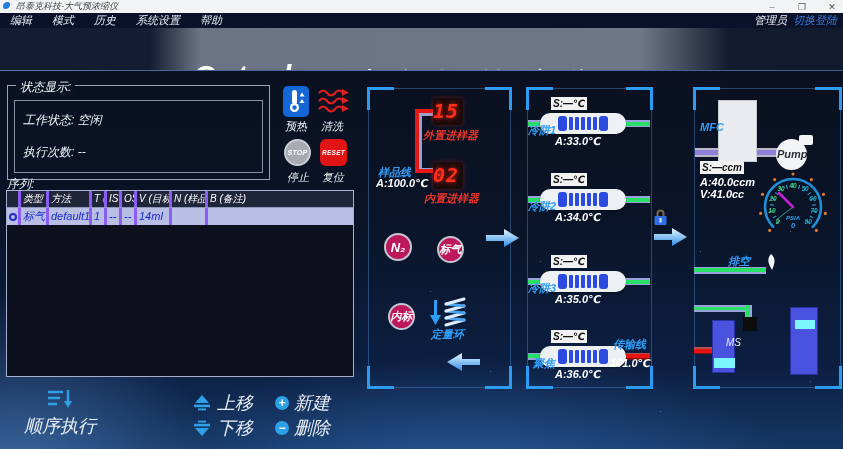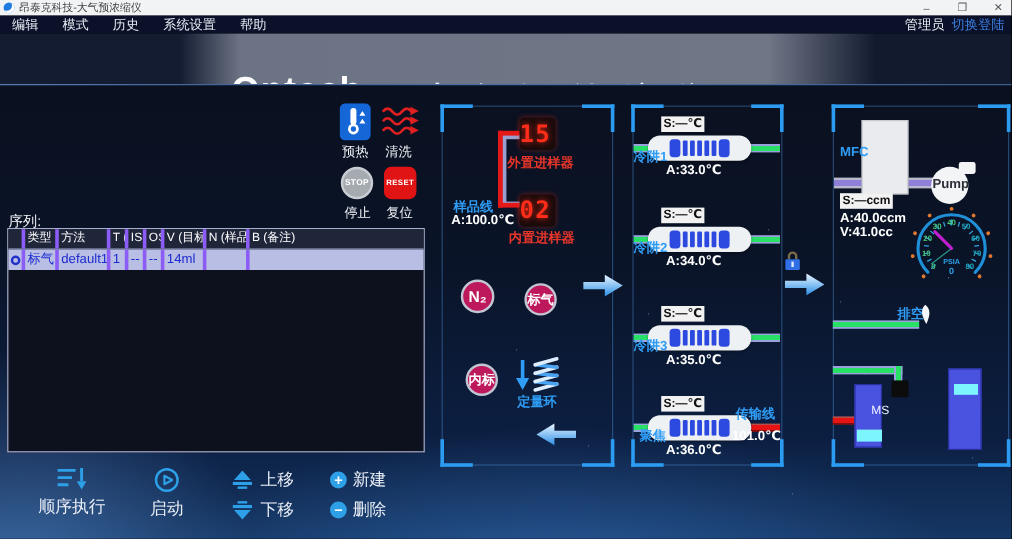--- a/index.html
+++ b/index.html
@@ -1,17 +1,17 @@
 <!DOCTYPE html>
 <html><head>
 <meta charset="utf-8">
 <style>
   html,body{margin:0;padding:0;background:#000;}
   .screen{position:relative;width:843px;height:449px;overflow:hidden;
-    font-family:"Liberation Sans","DejaVu Sans",sans-serif;-webkit-font-smoothing:antialiased;}
+    font-family:"Liberation Sans","DejaVu Sans",sans-serif;font-style:italic;-webkit-font-smoothing:antialiased;}
   .abs{position:absolute;}
 
   
   .titlebar{position:absolute;left:0;top:0;width:843px;height:13px;background:#f2f3f5;color:#444;
     font-size:9px;display:flex;align-items:center;}
   .appicon{width:9px;height:9px;border-radius:50%;background:#1e7be0;margin:0 4px 0 3px;
     box-shadow:inset -2px -2px 0 #fff;}
   .win-controls{position:absolute;right:4px;top:0;height:13px;display:flex;gap:16px;align-items:center;color:#555;font-size:9px;}
   .win-controls span{cursor:default;width:14px;text-align:center;}
 
@@ -62,21 +62,21 @@
   .trow{display:flex;width:100%;height:17px;box-sizing:border-box;}
   .thead{background:#20263a;color:#fff;font-size:10px;border-bottom:1px solid #8f96b8;}
   .tdata{background:#b9bee4;color:#1b2bd0;font-size:11px;}
   .tc{flex:0 0 auto;border-right:3px solid #8b5cf6;overflow:hidden;white-space:nowrap;line-height:16px;padding-left:2px;box-sizing:border-box;}
   .c0{width:14px;display:flex;align-items:center;justify-content:center;padding-left:0;}
   .c1{width:28px;} .c2{width:43px;} .c3{width:15px;} .c4{width:15px;} .c5{width:15px;}
   .c6{width:35px;} .c7{width:36px;} .c8{width:145px;border-right:none;}
   .radio{width:8px;height:8px;border-radius:50%;border:2px solid #2030c8;box-sizing:border-box;}
 
   
-  .act-label{color:#e9eef6;font-size:14px;white-space:nowrap;}
+  .act-label{color:#e9eef6;font-size:18px;white-space:nowrap;}
   .act-col{position:absolute;display:flex;flex-direction:column;align-items:center;gap:4px;}
   .act-row{position:absolute;display:flex;align-items:center;gap:5px;}
   .pmcircle{width:14px;height:14px;border-radius:50%;background:#2da0e8;color:#fff;font-size:12px;font-weight:bold;
     display:flex;align-items:center;justify-content:center;line-height:12px;}
 
   
   .panel{position:absolute;border:1px solid rgba(70,135,205,.45);}
   .corner{position:absolute;width:24px;height:20px;border:3px solid #2b9cf2;}
   .ctl{left:-2px;top:-2px;border-right:none;border-bottom:none;}
   .ctr{right:-2px;top:-2px;border-left:none;border-bottom:none;}
@@ -145,20 +145,27 @@
 
   <div class="banner">
     <span class="logo">Ontech</span>
     <span class="banner-title">大气预浓缩仪</span>
   </div>
 
   <div class="mainbg">
     <span class="stars"></span>
   </div>
 
+  <div class="groupbox">
+    <span class="grouplabel">状态显示:</span>
+    <div class="innerbox">
+      <span class="l1">工作状态: 空闲</span>
+      <span class="l2">执行次数: --</span>
+    </div>
+  </div>
 
   <svg class="abs" style="left:283px;top:86px;" width="26" height="31" viewBox="0 0 26 31">
     <rect x="0" y="0" width="26" height="31" rx="5" fill="#1566d6"></rect>
     <rect x="9" y="4" width="5" height="14" rx="2.5" fill="#fff"></rect>
     <circle cx="11.5" cy="21.5" r="4.5" fill="#fff"></circle>
       <circle cx="11.5" cy="21.5" r="2.2" fill="#1566d6"></circle>
     <polygon points="19,6.5 16.5,10.5 21.5,10.5" fill="#fff"></polygon>
     <polygon points="19,13 16.5,17 21.5,17" fill="#fff"></polygon>
   </svg>
   <span class="qbtn-label" style="left:285px;top:119px;">预热</span>
@@ -215,27 +222,20 @@
 
   <div class="act-col" style="left:20px;top:389px;width:80px;">
     <svg width="26" height="21" viewBox="0 0 26 21">
       <path d="M1 3 h15 M1 9 h12 M1 15 h9" stroke="#2da0e8" stroke-width="2.4"></path>
       <path d="M21 1 v11" stroke="#2da0e8" stroke-width="2.4"></path>
       <polygon points="17,12 25,12 21,19" fill="#2da0e8"></polygon>
     </svg>
     <span class="act-label">顺序执行</span>
   </div>
 
-  <div class="act-col" style="left:113px;top:389px;width:52px;">
-    <svg width="22" height="22" viewBox="0 0 22 22">
-      <circle cx="11" cy="11" r="9" fill="none" stroke="#2da0e8" stroke-width="2"></circle>
-      <polygon points="9,7.5 9,14.5 15.5,11" fill="none" stroke="#2da0e8" stroke-width="1.8" stroke-linejoin="round"></polygon>
-    </svg>
-    <span class="act-label">启动</span>
-  </div>
 
   <div class="act-row" style="left:192px;top:391px;">
     <svg width="20" height="16" viewBox="0 0 20 16">
       <polygon points="10,0 3,8 17,8" fill="#2da0e8"></polygon>
       <rect x="2" y="9.6" width="16" height="2.6" fill="#2da0e8"></rect>
       <rect x="6" y="13.4" width="8" height="2" fill="#2da0e8"></rect>
     </svg>
     <span class="act-label">上移</span>
   </div>
 
@@ -472,21 +472,21 @@
       <text x="61.9" y="37.8" fill="#1fa8c0">60</text>
       <text x="63.1" y="50.2" fill="#1fa8c0">70</text>
       <text x="57.2" y="61.2" fill="#1fa8c0">80</text>
     </g>
     <line x1="42" y1="44" x2="25" y2="57" stroke="#2a9a8a" stroke-width="1"></line>
     <line x1="42" y1="44" x2="28" y2="30" stroke="#c020d0" stroke-width="2.6" stroke-linecap="round"></line>
     <text x="42" y="57" font-size="6" fill="#2fa0e8" text-anchor="middle" font-weight="bold">PSIA</text>
     <text x="42" y="65" font-size="7.5" fill="#2fa0e8" text-anchor="middle" font-weight="bold">0</text>
   </svg>
 
-  <span class="blue-label" style="left:728px;top:254px;margin-left:20px;">排空</span>
+  <span class="blue-label" style="left:728px;top:254px;">排空</span>
   <span class="pipe" style="left:694px;top:267px;width:72px;"></span>
   <svg class="abs" style="left:765px;top:254px;" width="12" height="17" viewBox="0 0 12 17">
     <path d="M6 0 C11 4 10 9 7 16 C4 11 1 5 6 0 Z" fill="#f5f7fa"></path>
   </svg>
 
   <span class="pipe" style="left:694px;top:305px;width:58px;"></span>
   <span class="pipe" style="left:745px;top:305px;width:7px;height:17px;background:linear-gradient(90deg,#9aa2dd 0 1.5px,#27e065 1.5px 5.5px,#9aa2dd 5.5px 7px);"></span>
 
   <span class="pipe redp" style="left:694px;top:347px;width:18px;"></span>
   <div class="gcbox" style="left:712px;top:320px;width:23px;height:53px;">

